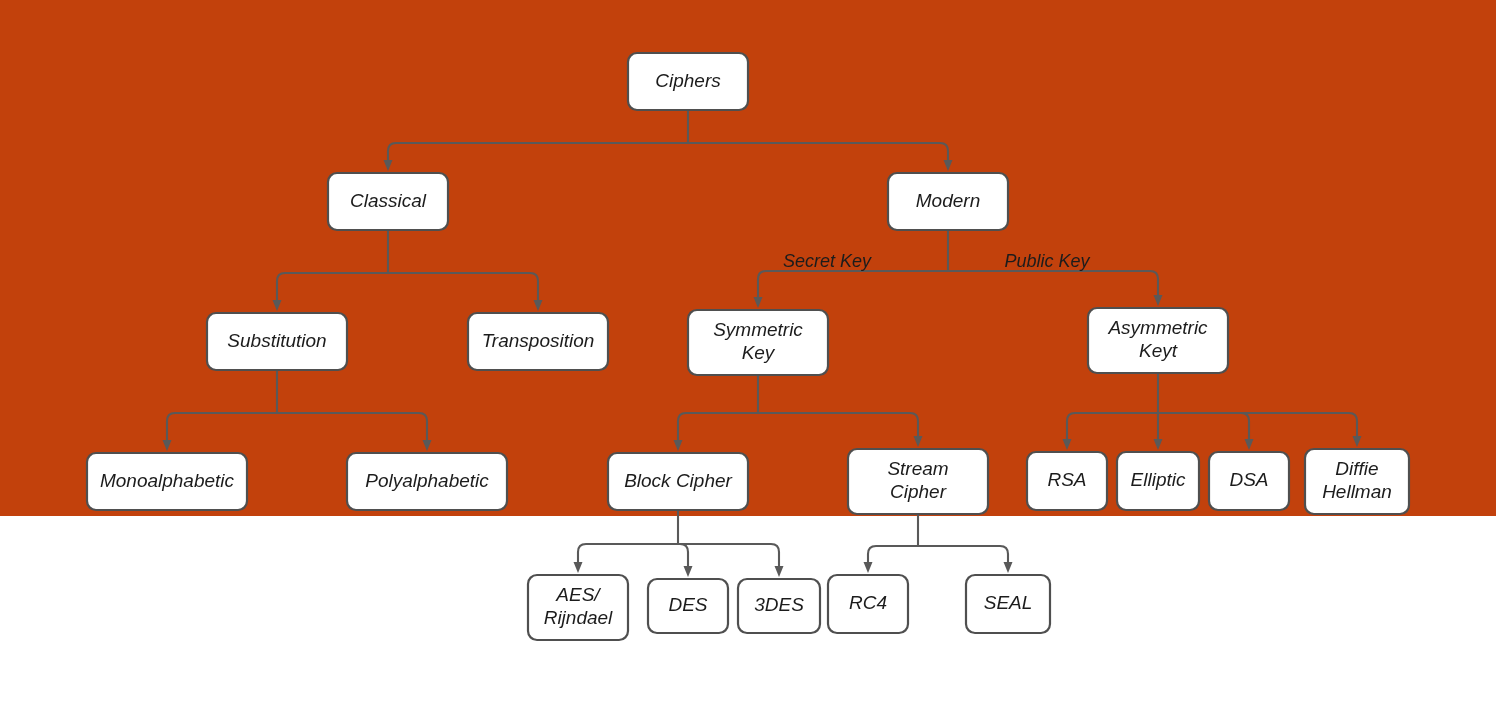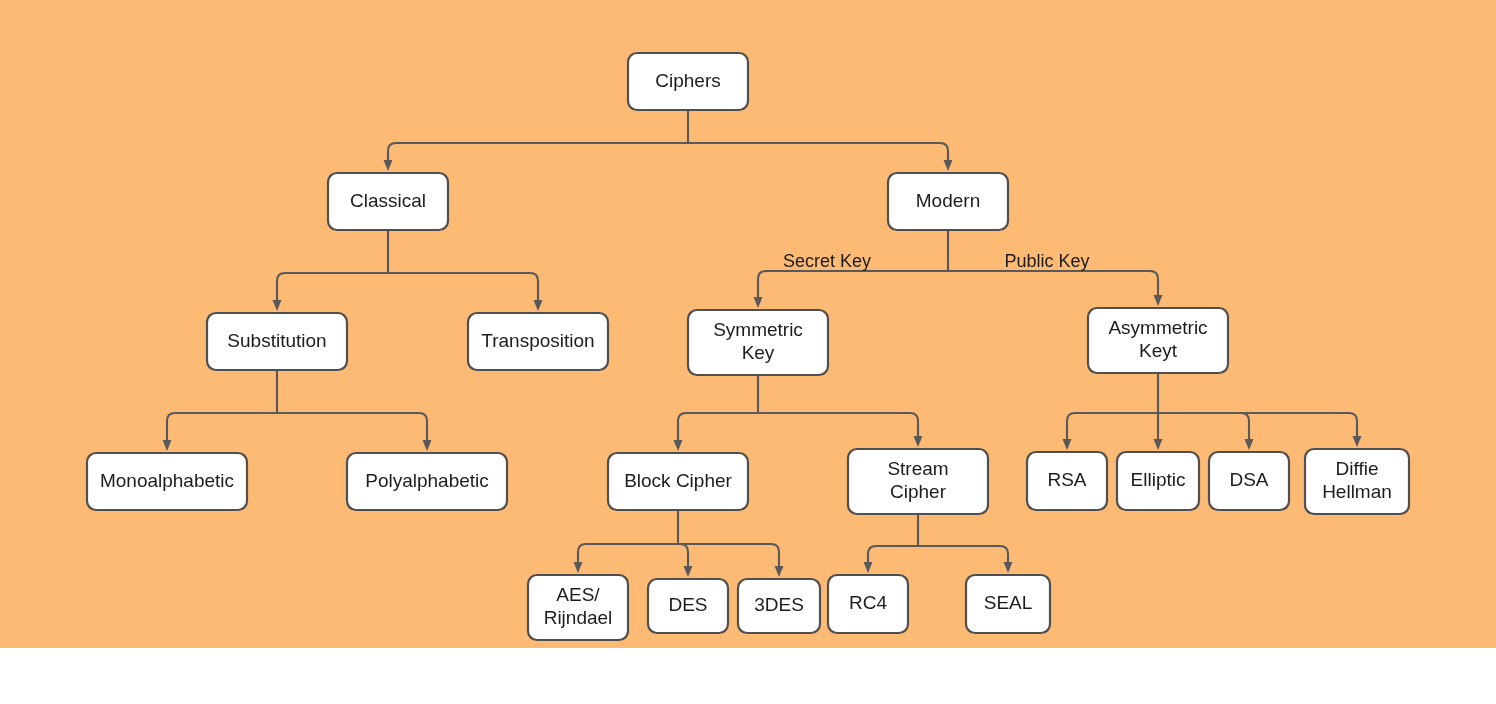--- a/index.html
+++ b/index.html
@@ -9,22 +9,23 @@
   }
   body {
     width: 1496px;
     height: 704px;
     font-family: "Liberation Sans", sans-serif;
     overflow: hidden;
   }
   #diagram-root {
     position: relative;
     width: 1496px;
-    height: 648px;
-    background: #fdba74;
+    height: 516px;
+    background: #c2410c;
+    font-style: italic;
   }
   svg.diagram {
     position: absolute;
     top: 0;
     left: 0;
     width: 1496px;
     height: 704px;
     display: block;
   }
   .node-box {

